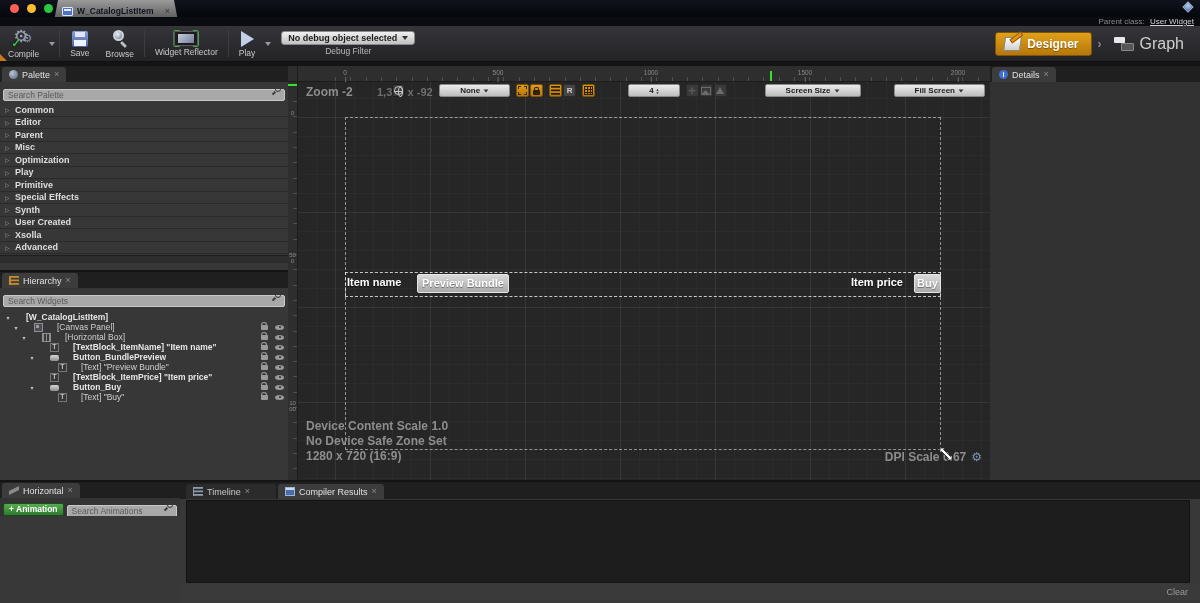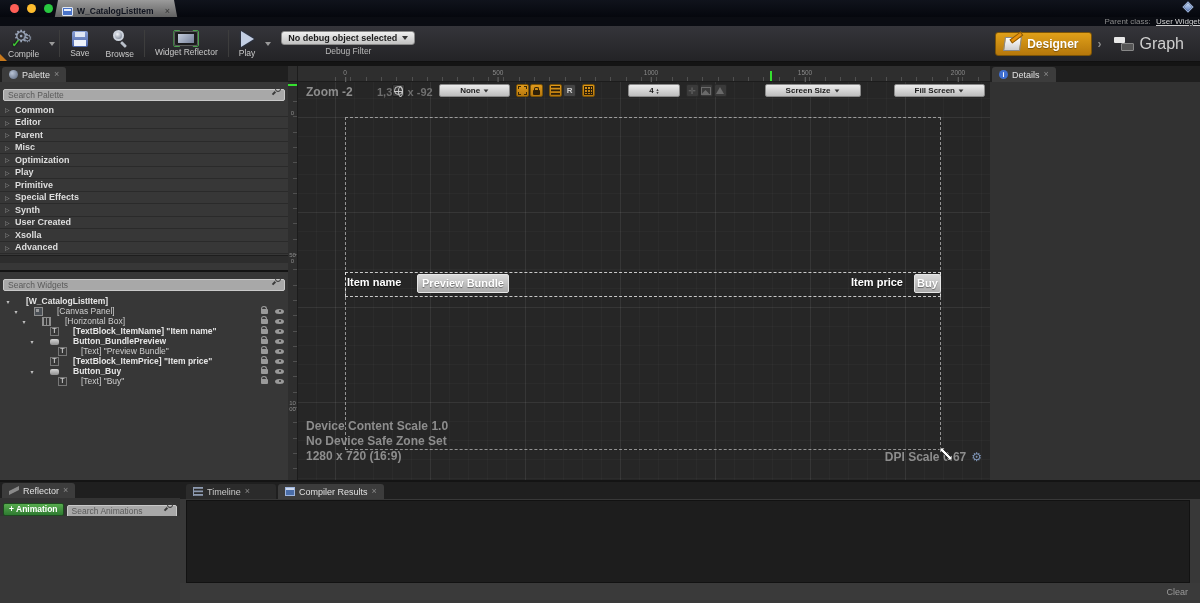--- a/index.html
+++ b/index.html
@@ -11,21 +11,21 @@
   .titlebar { position:absolute; left:0; top:0; width:1200px; height:17px; background:linear-gradient(#10131c,#05070d); }
   .tl { position:absolute; top:4px; width:9px; height:9px; border-radius:50%; }
   .tl.red{ left:10px; background:#ff5f57; } .tl.yellow{ left:27px; background:#febc2e; } .tl.green{ left:44px; background:#28c840; }
   .doc-tab { position:absolute; left:52px; top:0; height:17px; width:128px; background:linear-gradient(#9b9b9b,#5a5a5a 60%,#474747); border-radius:0 0 0 0; clip-path:polygon(6px 0, calc(100% - 6px) 0, 100% 100%, 0 100%); display:flex; align-items:flex-end; padding:16px 10px; gap:4px; }
   .doc-tab .wicon { width:11px; height:9px; background:#4a74c9; border:1px solid #dfe6f2; border-radius:1px; position:relative; flex:none; }
   .doc-tab .wicon::after { content:""; position:absolute; left:1px; top:1px; width:7px; height:2px; background:#e8eefc; }
   .doc-tab .label { font-size:8.5px; font-weight:bold; color:#10141f; white-space:nowrap; overflow:hidden; flex:1; }
   .close-x { color:#333; font-size:9px; line-height:1; cursor:default; }
   .close-x::before { content:"×"; }
   .gem { position:absolute; right:8px; top:3px; width:8px; height:8px; background:linear-gradient(135deg,#cfe0f7,#5e7fc0); transform:rotate(45deg); border:1px solid #9db4dd; }
-  .parent-row { position:absolute; left:0; top:17px; width:1200px; height:9px; background:#0a0c12; font-size:8px; text-align:right; line-height:9px; }
+  .parent-row { position:absolute; left:0; top:17px; width:1200px; height:9px; background:#0a0c12; font-size:8px; text-align:right; padding-right:6px; line-height:9px; }
   .parent-row .lab { color:#8a8a8a; }
   .parent-row .val { color:#d0d0d0; text-decoration:underline; margin-left:3px; }
 
   
   .toolbar { position:absolute; left:0; top:26px; width:1200px; height:36px; background:linear-gradient(#35353a,#232326); border-bottom:1px solid #101010; display:flex; align-items:stretch; }
   .tb-corner { position:absolute; left:0; width:0; height:0; }
   .tb-corner.b { bottom:0; border-bottom:7px solid #c8791c; border-right:7px solid transparent; }
   .tbtn { display:flex; flex-direction:column; align-items:center; justify-content:center; padding:2px 8px 1px; gap:1px; }
   .tbtn .cap { font-size:8.5px; color:#c9c9c9; white-space:nowrap; }
   .tb-sep { width:1px; background:#1a1a1a; border-right:1px solid #3d3d3d; margin:4px 2px; }
@@ -306,20 +306,27 @@
   </div>
         <div class="pal-row">
     <span class="tri">▷</span>
     <span class="cap">Advanced</span>
   </div>
       </div>
     <div class="pal-footer"></div>
   </div>
 
   <div class="panel" style="left:0; top:272px; width:288px; height:208px;">
+    <div class="ptab-bar">
+      <div class="ptab active">
+        <span class="ticon ticon-hier"></span>
+        <span>Hierarchy</span>
+        <span class="close-x"></span>
+      </div>
+    </div>
     <div class="searchbox">
       <input type="text" placeholder="Search Widgets" style="">
       <span class="mag"></span>
     </div>
     <div class="tree" id="hierarchy-tree">
         <div class="tree-row" style="padding-left: 4px;">
     <span class="expander">▾</span>
 
     <span class="tree-label bold">[W_CatalogListItem]</span>
 
@@ -507,21 +514,21 @@
         <span class="close-x"></span>
       </div>
     </div>
     <div class="details-body"></div>
   </div>
 
   <div class="panel" style="left:0; top:482px; width:180px; height:121px; background:#333;">
     <div class="ptab-bar">
       <div class="ptab active">
         <span class="ticon ticon-anim"></span>
-        <span>Reflector</span>
+        <span>Horizontal</span>
         <span class="close-x"></span>
       </div>
     </div>
     <div class="anim-toolbar">
       <div class="btn-green">+ Animation</div>
       <div class="searchbox" style="flex:1; margin:0;">
         <input type="text" style="height: 13px;" placeholder="Search Animations">
         <span class="mag"></span>
       </div>
     </div>

